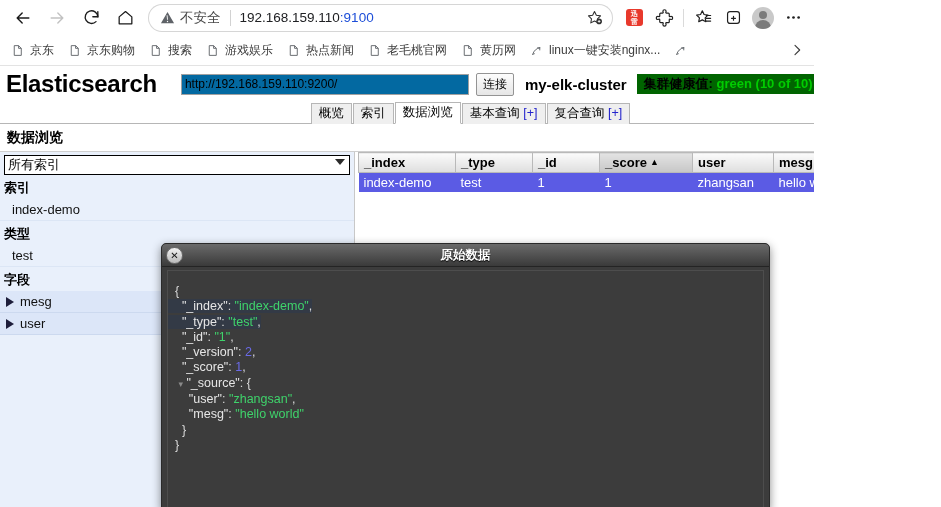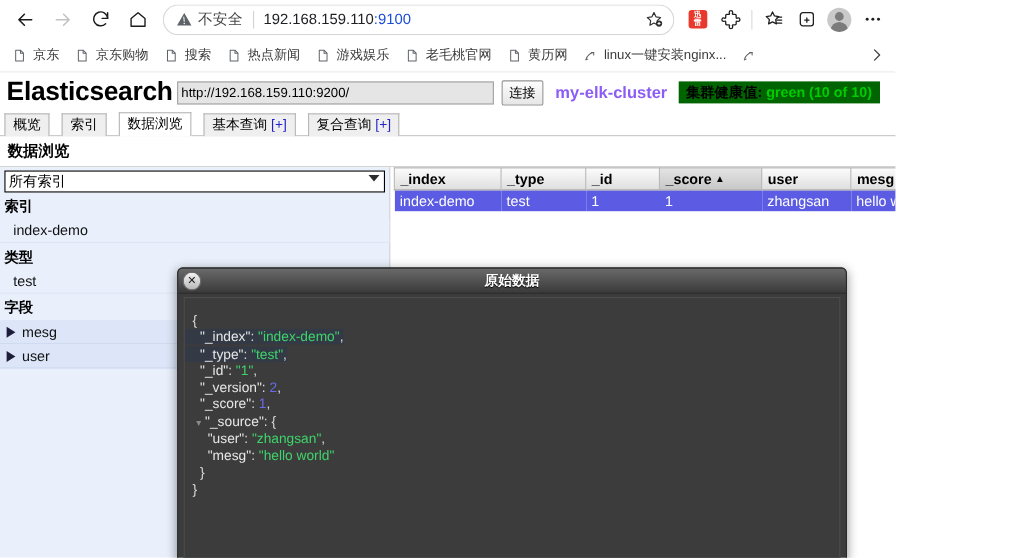--- a/index.html
+++ b/index.html
@@ -50,32 +50,32 @@
   .bm{display:flex;align-items:center;gap:6px;padding:3px 7px;border-radius:5px;
       font-size:12px;color:#3c3c3c;white-space:nowrap;flex:0 0 auto;}
   .bm-ico{width:13px;height:15px;flex:0 0 auto;color:#5f6368;}
   .bm-overflow{margin-left:auto;width:26px;height:26px;display:flex;align-items:center;
                justify-content:center;color:#3c3c3c;flex:0 0 auto;}
 
   
   .page{position:absolute;left:0;top:66px;width:941px;height:441px;background:#fff;overflow:hidden;}
   .es-head{display:flex;align-items:center;padding:4px 6px 3px 6px;gap:0;}
   .es-logo{font-size:24px;font-weight:bold;color:#000;letter-spacing:-0.3px;
-           font-family:"Liberation Sans",sans-serif;margin-right:4px;}
-  .es-url{width:280px;height:17px;border:1px solid #a0a0a0;background:#e5e5e5;
+           font-family:"Liberation Sans",sans-serif;margin-right:24px;}
+  .es-url{width:280px;height:17px;border:1px solid #a0a0a0;background:#0369a1;
           font-size:12px;color:#000;padding:1px 3px;font-family:"Liberation Sans",sans-serif;}
   .es-connect{margin-left:7px;font-size:12px;padding:2px 6px;border:1px solid #949494;
               background:linear-gradient(#fdfdfd,#e6e6e6);color:#000;border-radius:2px;}
-  .es-cluster{margin-left:11px;font-size:15px;font-weight:bold;color:#8b5cf6;}
+  .es-cluster{margin-left:11px;font-size:15px;font-weight:bold;color:#000000;}
   .es-health{margin-left:10px;background:#006400;color:#0c0;font-size:13px;font-weight:bold;
              padding:2px 7px;line-height:16px;}
   .es-health .cn{color:#000;}
 
-  .es-tabs{position:relative;display:flex;align-items:flex-end;gap:11px;padding:0 4px;
-           border-bottom:1px solid #b6b6b6;height:22px;background:#fff;}
+  .es-tabs{position:relative;display:flex;align-items:flex-end;gap:1px;padding:0 4px;
+           border-bottom:1px solid #b6b6b6;height:22px;background:#fff;justify-content:center;}
   .es-tab{font-size:12.5px;color:#000;padding:2px 7px 3px 7px;border:1px solid #b6b6b6;
           border-bottom:none;background:#efefef;line-height:15px;position:relative;top:1px;}
   .es-tab.active{background:#fff;border-bottom:1px solid #fff;}
   .es-tab .plus{color:#2222cc;}
   .btn-blue{
     position:absolute;font-size:13px;font-weight:bold;color:#fff;
     background:linear-gradient(#7cc2f0,#2f8ed0);border:1px solid #3b82bd;border-radius:3px;
     padding:1px 7px;line-height:17px;text-shadow:0 1px 1px rgba(0,0,0,.35);
   }
   #info-btn{right:3px;top:-1px;}
@@ -252,30 +252,30 @@
           </span>
           <span>搜索</span>
         </div>
         <div class="bm">
           <span style="display: flex; align-items: center;">
             <svg class="bm-ico" viewBox="0 0 24 24" fill="none" stroke="currentColor" stroke-width="1.7" stroke-linejoin="round">
               <path d="M6 3h8l5 5v13H6z"></path>
               <path d="M14 3v5h5"></path>
             </svg>
           </span>
+          <span>游戏娱乐</span>
+        </div>
+        <div class="bm">
+          <span style="display: flex; align-items: center;">
+            <svg class="bm-ico" viewBox="0 0 24 24" fill="none" stroke="currentColor" stroke-width="1.7" stroke-linejoin="round">
+              <path d="M6 3h8l5 5v13H6z"></path>
+              <path d="M14 3v5h5"></path>
+            </svg>
+          </span>
           <span>热点新闻</span>
-        </div>
-        <div class="bm">
-          <span style="display: flex; align-items: center;">
-            <svg class="bm-ico" viewBox="0 0 24 24" fill="none" stroke="currentColor" stroke-width="1.7" stroke-linejoin="round">
-              <path d="M6 3h8l5 5v13H6z"></path>
-              <path d="M14 3v5h5"></path>
-            </svg>
-          </span>
-          <span>游戏娱乐</span>
         </div>
         <div class="bm">
           <span style="display: flex; align-items: center;">
             <svg class="bm-ico" viewBox="0 0 24 24" fill="none" stroke="currentColor" stroke-width="1.7" stroke-linejoin="round">
               <path d="M6 3h8l5 5v13H6z"></path>
               <path d="M14 3v5h5"></path>
             </svg>
           </span>
           <span>老毛桃官网</span>
         </div>

